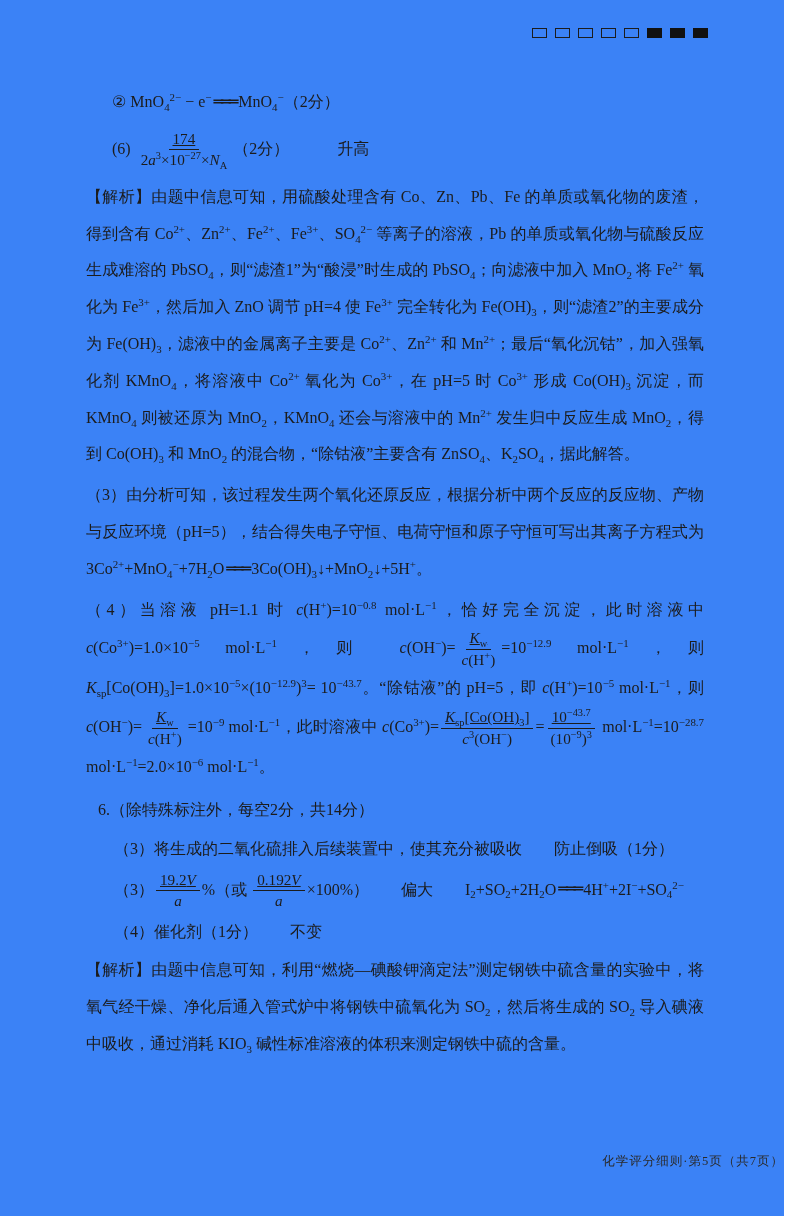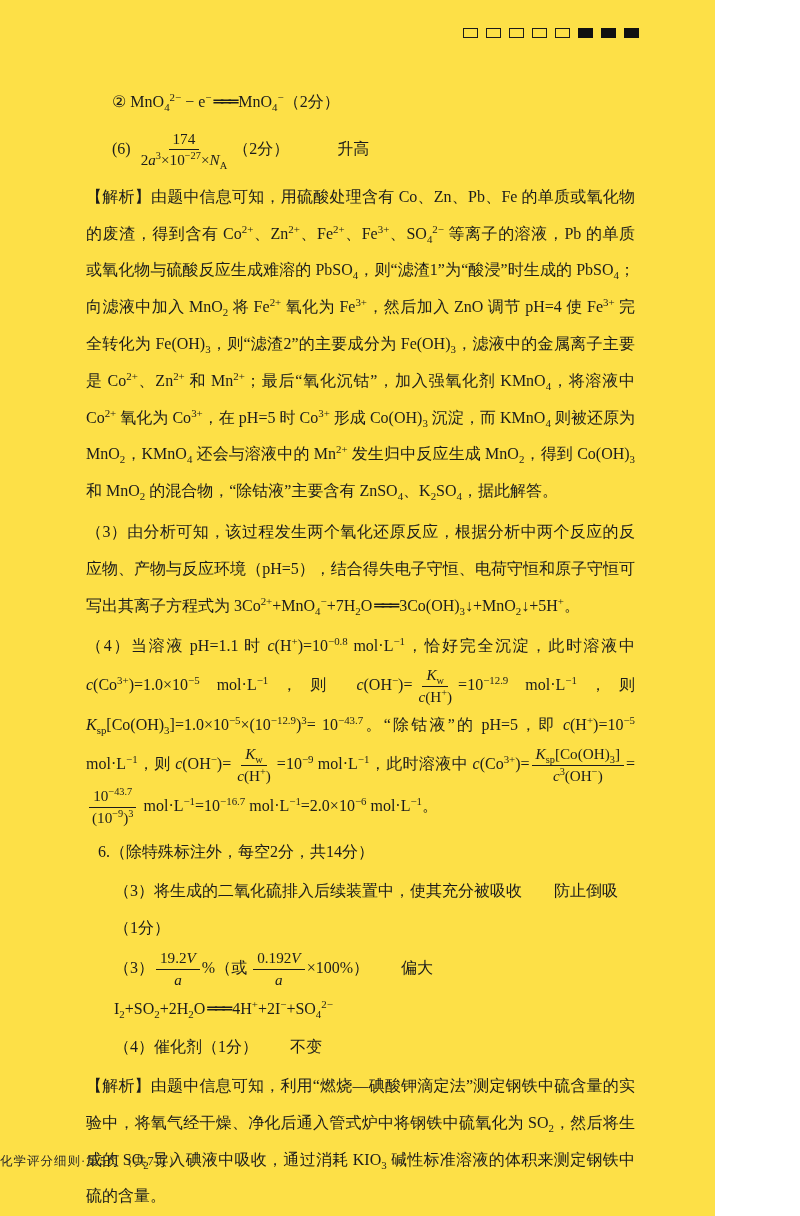--- a/index.html
+++ b/index.html
@@ -1,19 +1,19 @@
 <!DOCTYPE html>
 <html><head>
 <meta charset="utf-8">
 <style>
   html, body { margin:0; padding:0; background:#ffffff; }
   .page {
     position:relative;
-    width:715px; height:1216px;
-    background:#fde047;
+    width:784px; height:1216px;
+    background:#3b82f6;
     font-family:"Liberation Serif","DejaVu Serif",serif;
     color:#1c1c1c;
     overflow:hidden;
   }
   .reg-marks {
     position:absolute; top:28px; right:76px;
     display:flex; gap:8px; align-items:center;
   }
   .mark { display:inline-block; width:15px; height:10px; border:1.5px solid #1c1c1c; box-sizing:border-box; }
   .mark.filled { background:#111; border-color:#111; }
@@ -28,26 +28,26 @@
   .q-sub { padding-left:28px; margin:0 0 2px 0; }
   sup, sub { font-size:68%; line-height:0; }
   sub { vertical-align:-0.35em; }
   sup { vertical-align:0.55em; }
   i { font-style:italic; }
   .frac {
     display:inline-flex; flex-direction:column; align-items:center;
     vertical-align:middle; line-height:1.35; font-size:0.95em;
     margin:0 2px; text-align:center;
   }
-  .frac .num { padding:0 4px; border-bottom:1.2px solid #1c1c1c; }
+  .frac .num { padding:0 4px; border-bottom:1.2px solid #1c1c1c;text-decoration:underline; }
   .frac .den { padding:0 4px; }
   .deq { font-family:"DejaVu Sans Mono",monospace; letter-spacing:-2px; margin:0 2px; }
   .footer {
     position:absolute; left:0; right:0; bottom:46px;
-    text-align:left; font-size:12.5px; color:#2a2a2a;
+    text-align:right; font-size:12.5px; color:#2a2a2a;
     letter-spacing:1px;
   }
 </style>
 </head>
 <body>
 
 <div class="page">
 
   <div class="reg-marks">
       <span class="mark"></span>
@@ -73,21 +73,21 @@
           <span class="den"><i>c</i>(H<sup>+</sup>)</span>
         </span>=10<sup>−12.9</sup> mol·L<sup>−1</sup>，则 <i>K</i><sub>sp</sub>[Co(OH)<sub>3</sub>]=1.0×10<sup>−5</sup>×(10<sup>−12.9</sup>)<sup>3</sup>= 10<sup>−43.7</sup>。“除钴液”的 pH=5，即 <i>c</i>(H<sup>+</sup>)=10<sup>−5</sup> mol·L<sup>−1</sup>，则 <i>c</i>(OH<sup>−</sup>)=<span class="frac">
           <span class="num"><i>K</i><sub>w</sub></span>
           <span class="den"><i>c</i>(H<sup>+</sup>)</span>
         </span>=10<sup>−9</sup> mol·L<sup>−1</sup>，此时溶液中 <i>c</i>(Co<sup>3+</sup>)=<span class="frac">
           <span class="num"><i>K</i><sub>sp</sub>[Co(OH)<sub>3</sub>]</span>
           <span class="den"><i>c</i><sup>3</sup>(OH<sup>−</sup>)</span>
         </span>=<span class="frac">
           <span class="num">10<sup>−43.7</sup></span>
           <span class="den">(10<sup>−9</sup>)<sup>3</sup></span>
-        </span> mol·L<sup>−1</sup>=10<sup>−16.7</sup> mol·L<sup>−1</sup>=2.0×10<sup>−6</sup> mol·L<sup>−1</sup>。</div>
+        </span> mol·L<sup>−1</sup>=10<sup>−28.7</sup> mol·L<sup>−1</sup>=2.0×10<sup>−6</sup> mol·L<sup>−1</sup>。</div>
     <div class="line q-head">6.（除特殊标注外，每空2分，共14分）</div>
     <div class="line q-sub">（3）将生成的二氧化硫排入后续装置中，使其充分被吸收　　防止倒吸（1分）</div>
     <div class="line q-sub">（3）<span class="frac">
           <span class="num">19.2<i>V</i></span>
           <span class="den"><i>a</i></span>
         </span>%（或 <span class="frac">
           <span class="num">0.192<i>V</i></span>
           <span class="den"><i>a</i></span>
         </span>×100%）　　偏大　　I<sub>2</sub>+SO<sub>2</sub>+2H<sub>2</sub>O<span class="deq">═══</span>4H<sup>+</sup>+2I<sup>−</sup>+SO<sub>4</sub><sup>2−</sup></div>
     <div class="line q-sub">（4）催化剂（1分）　　不变</div>

